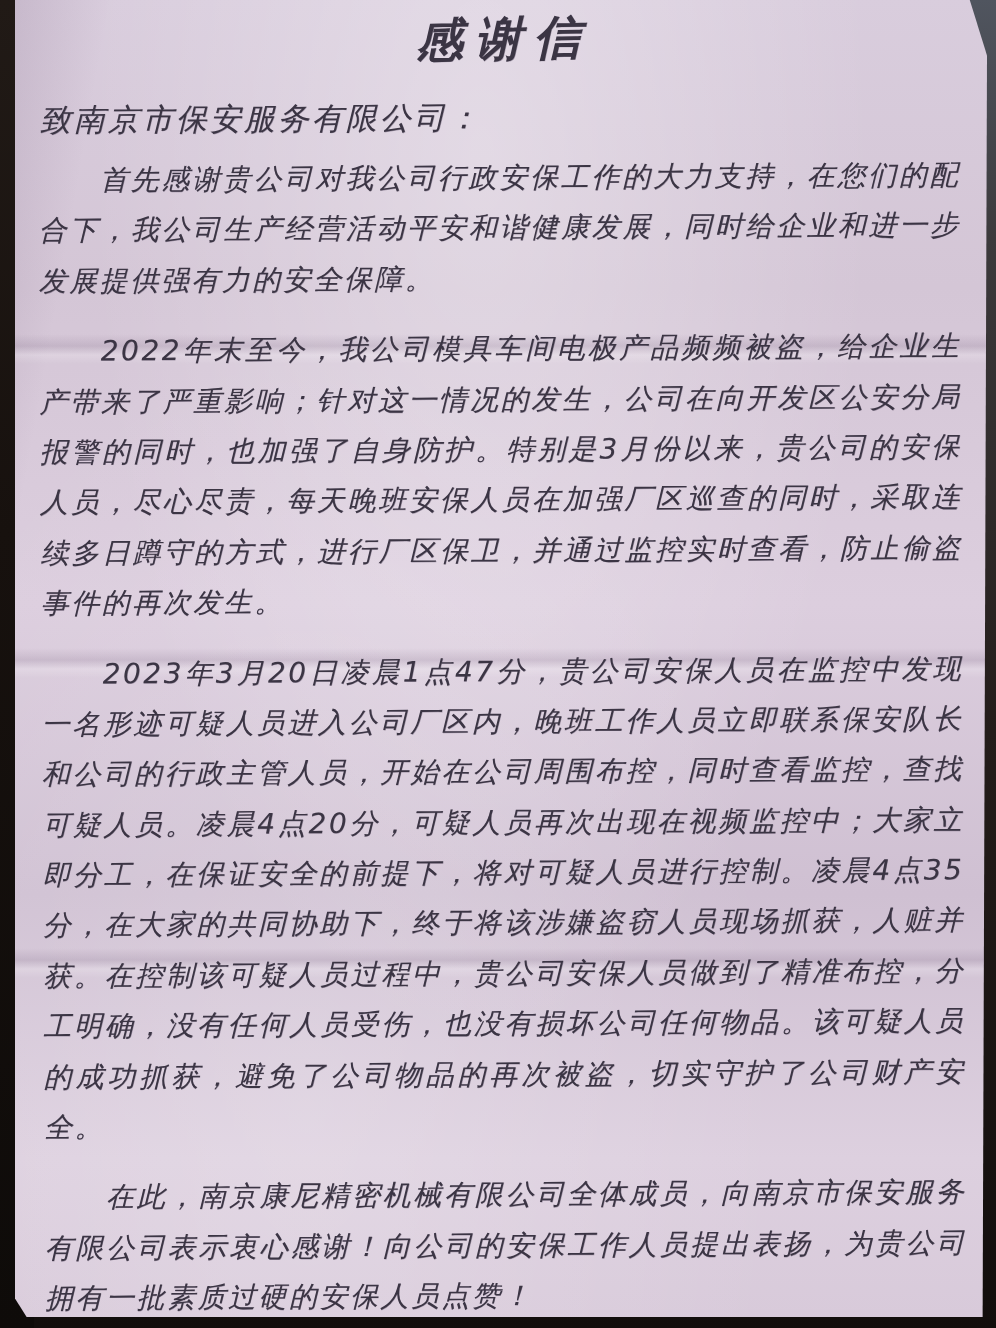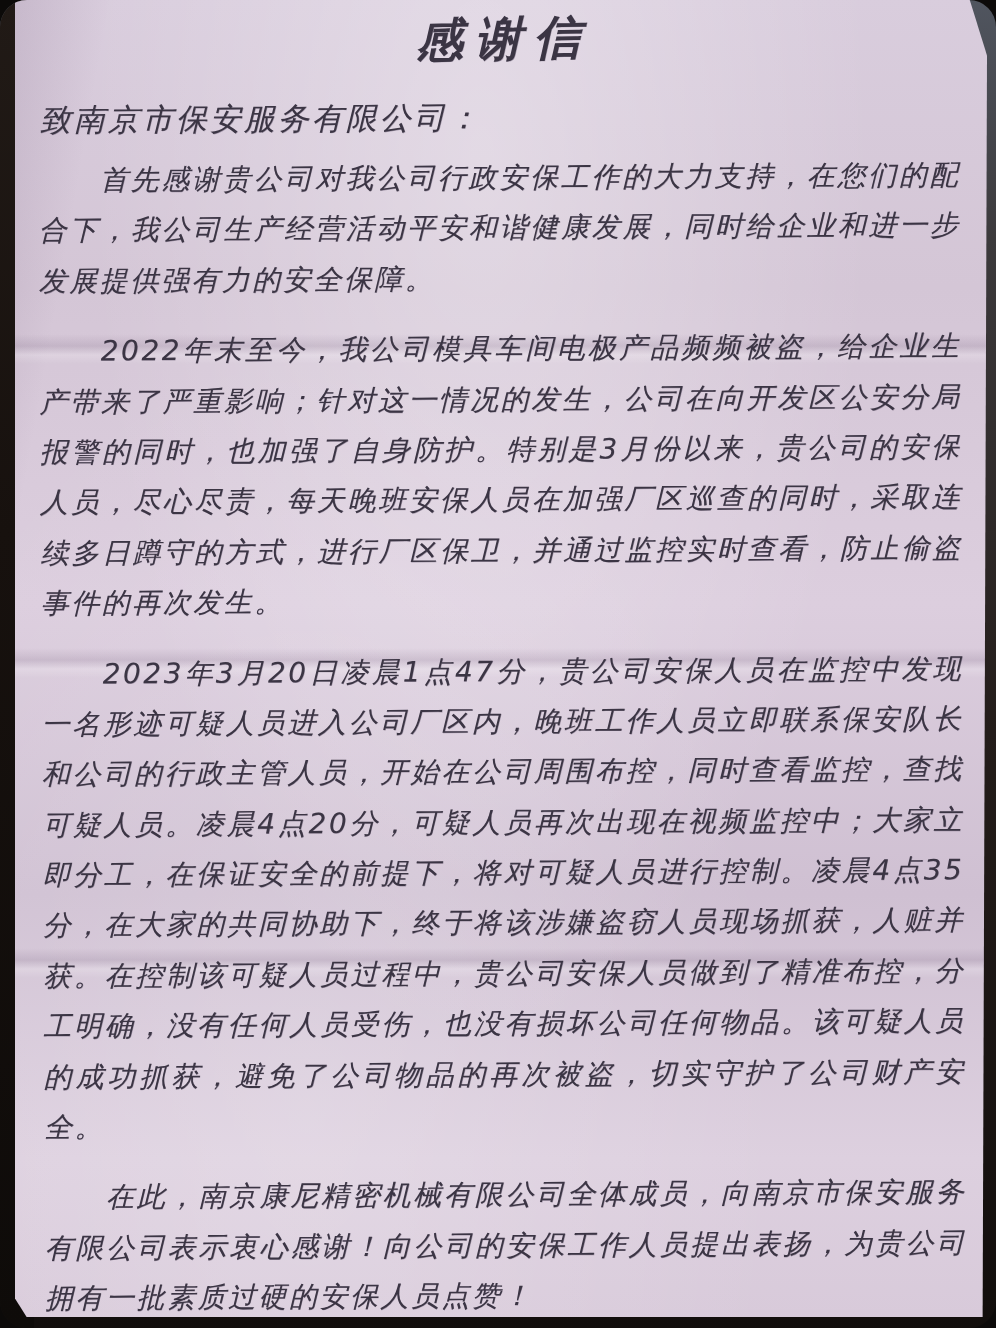--- a/index.html
+++ b/index.html
@@ -10,21 +10,20 @@
     font-family: "DejaVu Sans", "Liberation Sans", sans-serif;
   }
   .photo {
     position: relative;
     width: 996px;
     height: 1328px;
     margin: 0 auto;
     overflow: hidden;
     background:
       linear-gradient(180deg, #50555f 0%, #3c3a3c 18%, #241d1a 55%, #120e0c 100%);
-    border-radius: 27px;
   }
   
   .backdrop-left {
     position: absolute;
     left: 0; top: 0; bottom: 0;
     width: 34px;
     background: linear-gradient(180deg, #211a16 0%, #17110e 40%, #0e0b09 100%);
   }
   
   .paper {

